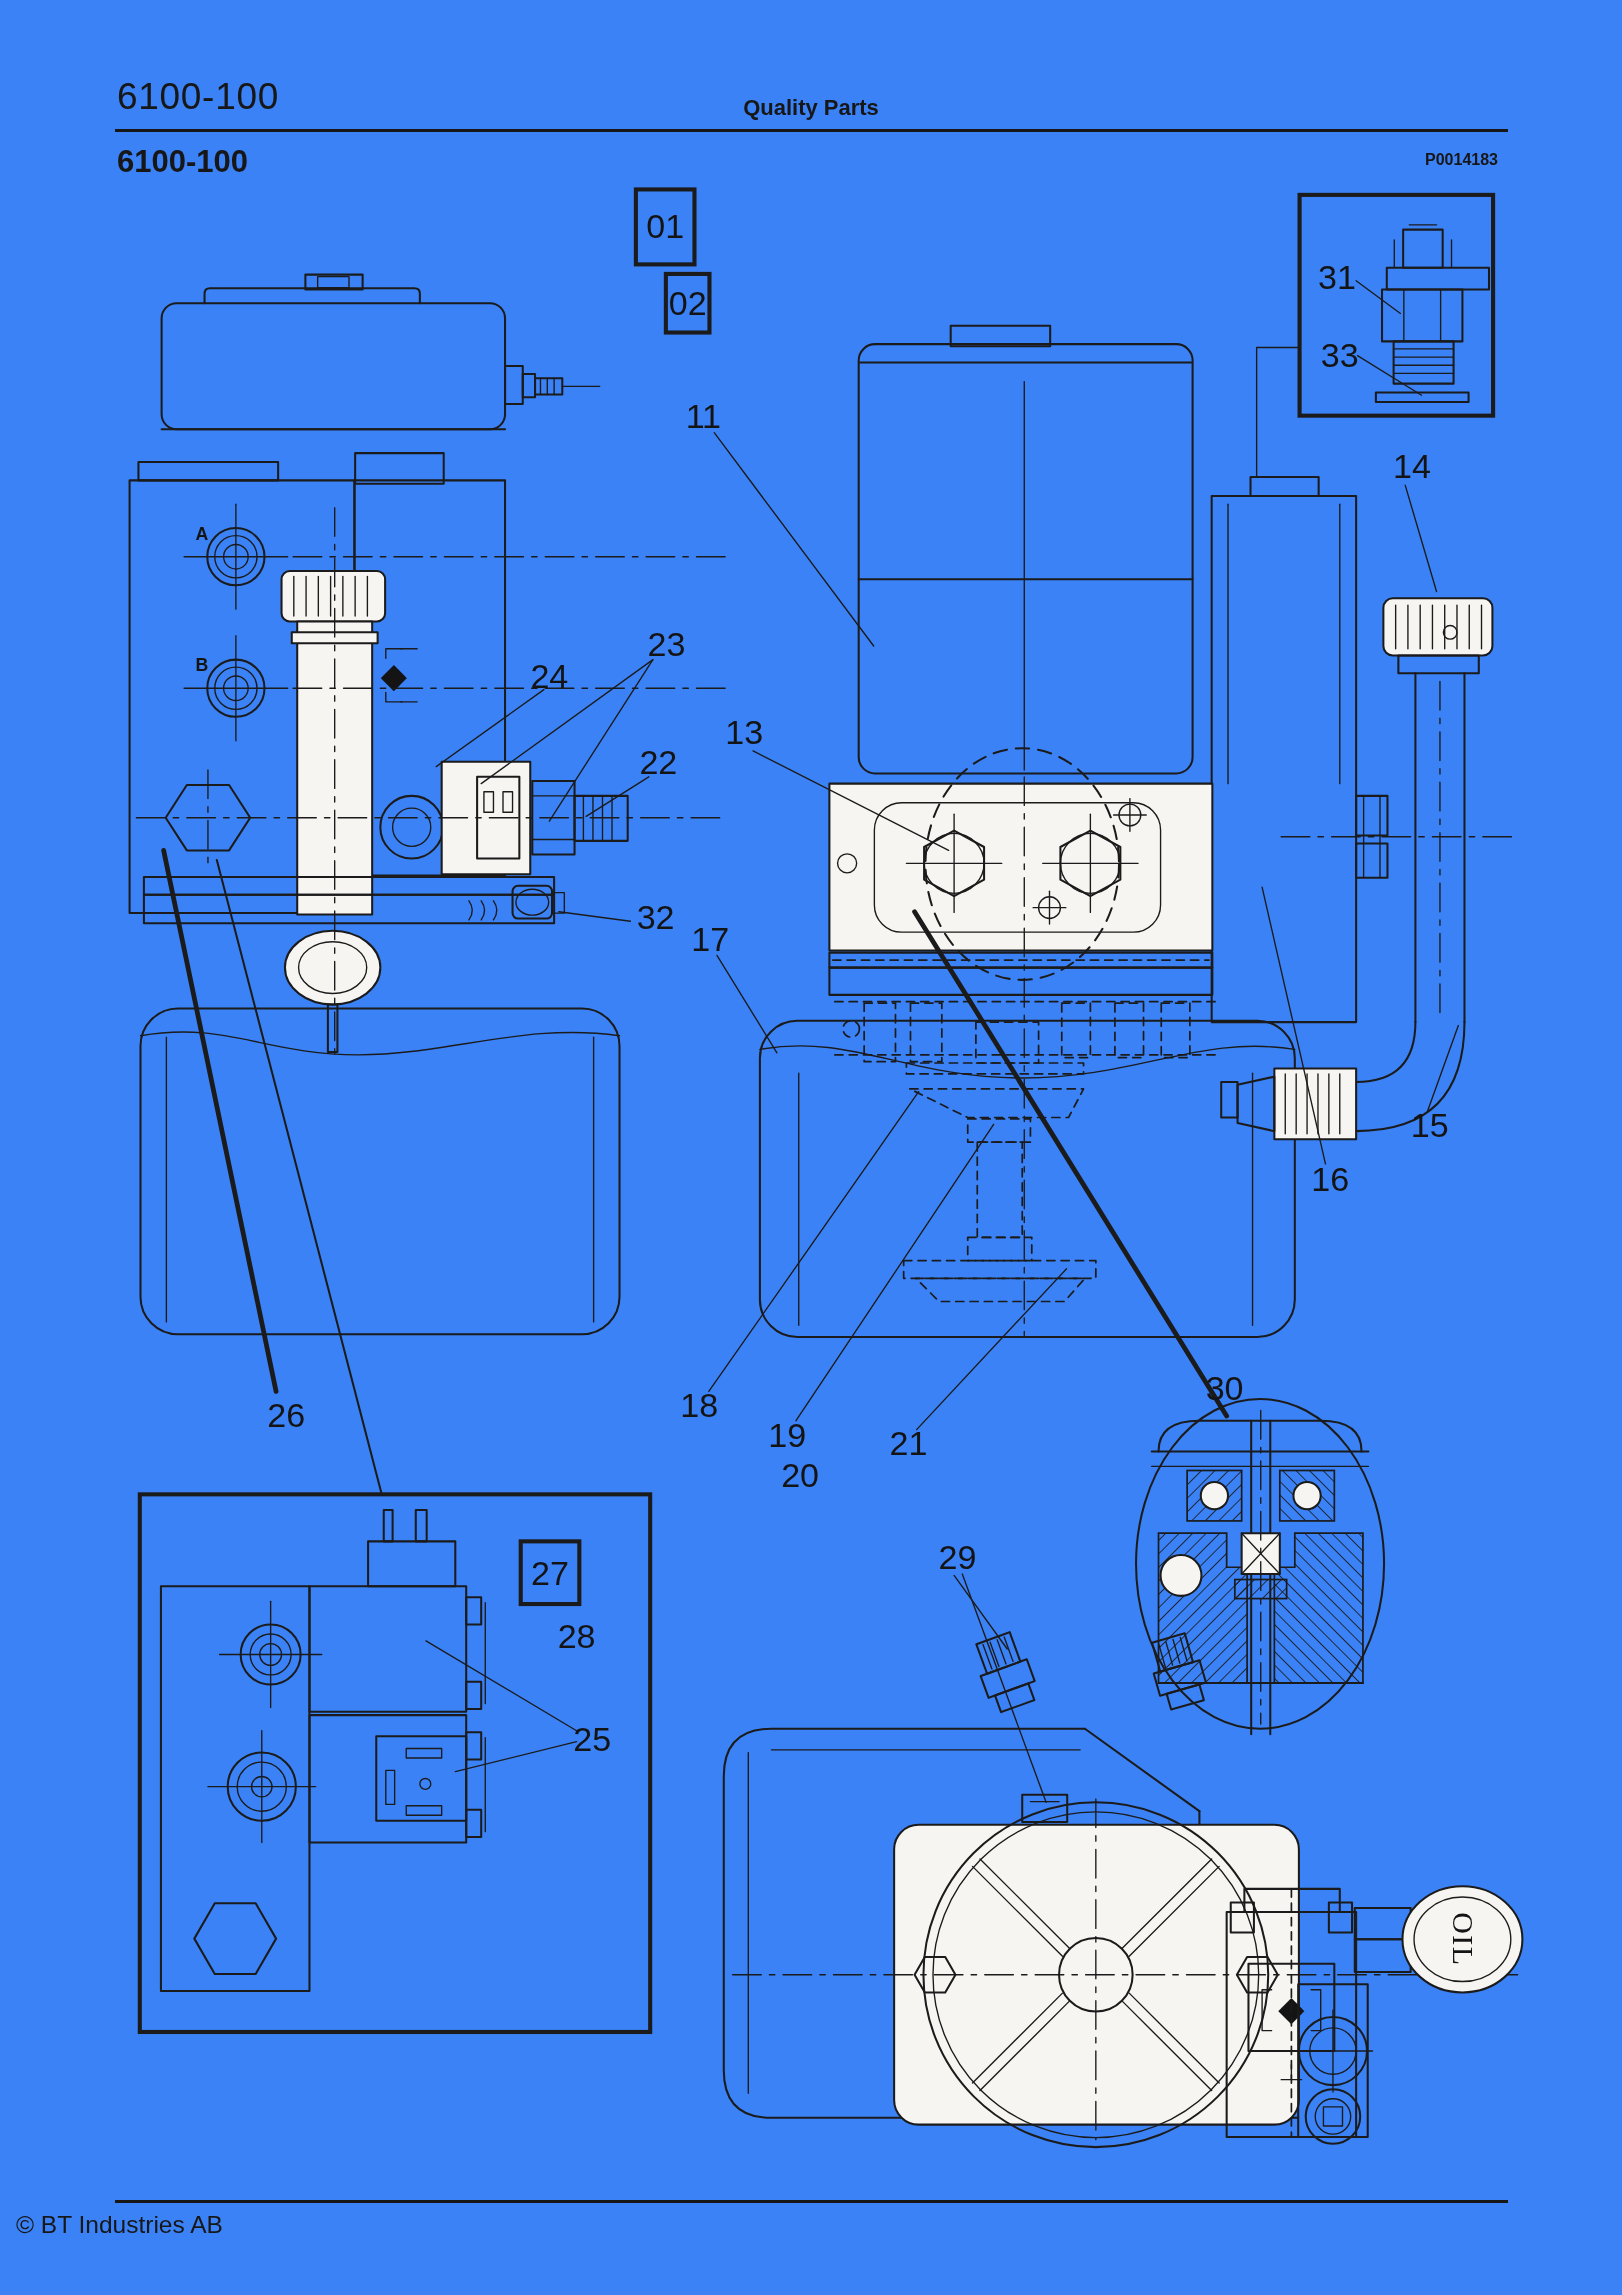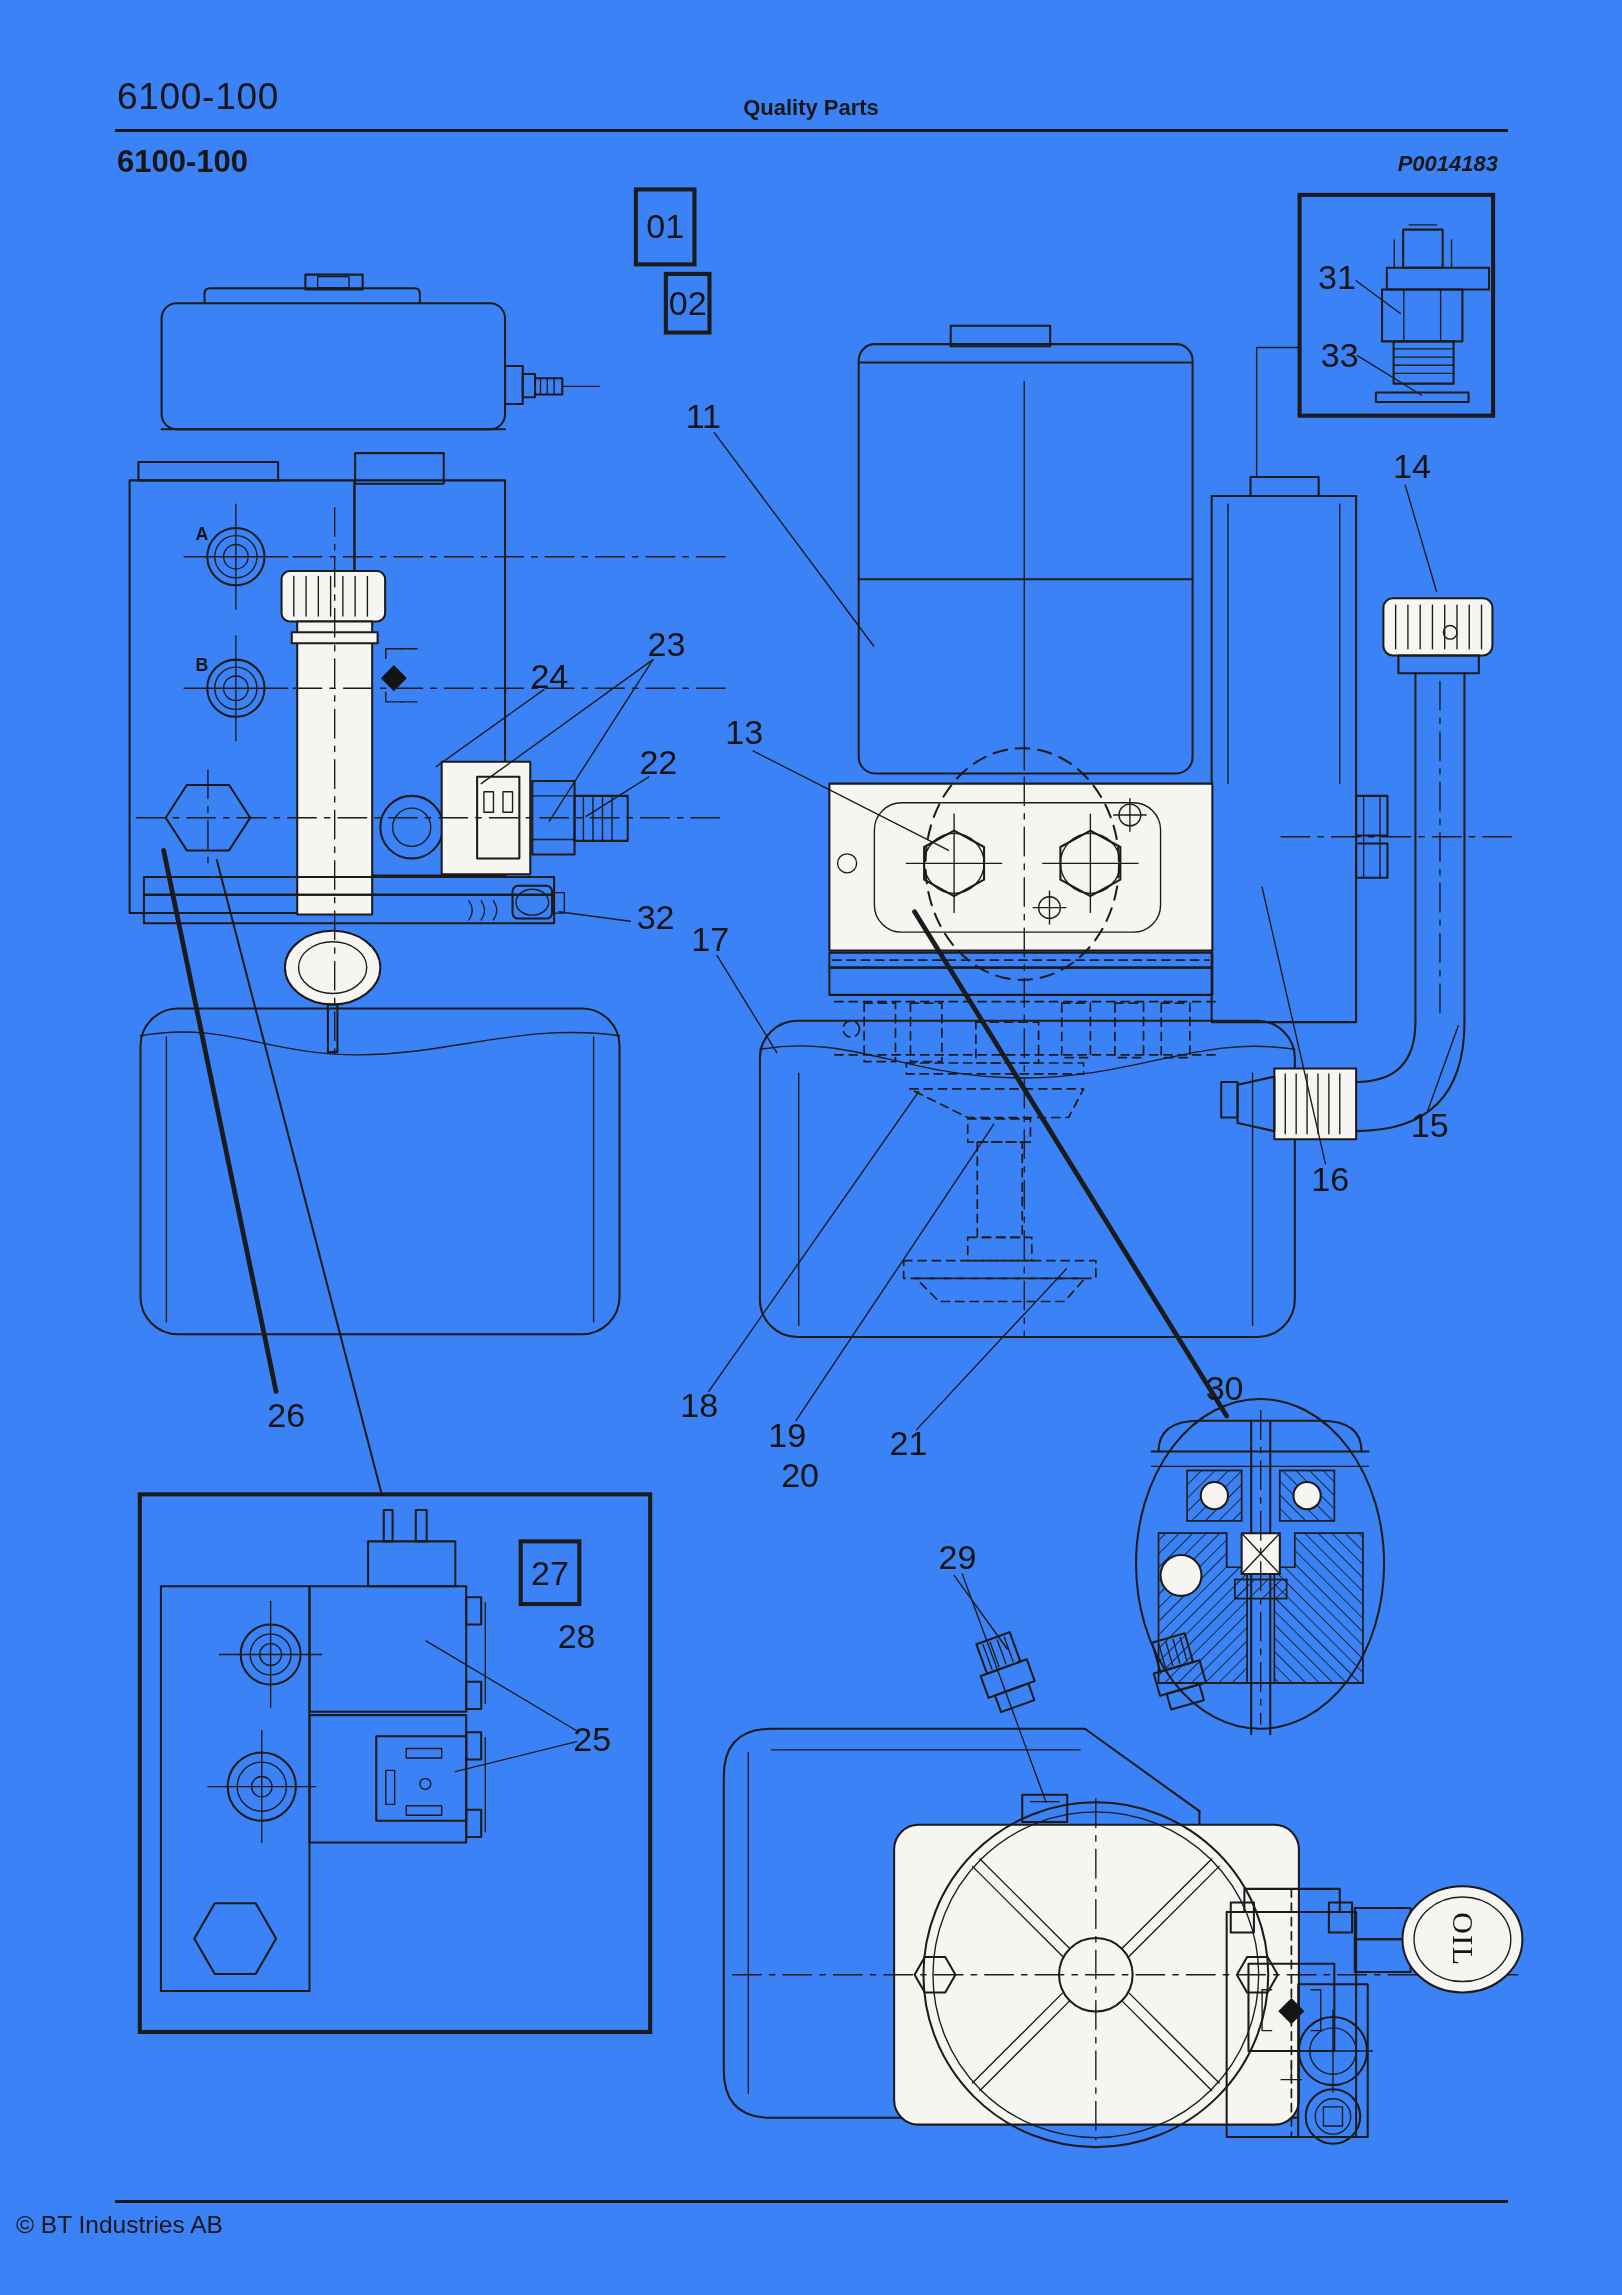--- a/index.html
+++ b/index.html
@@ -3,21 +3,21 @@
 <meta charset="utf-8">
 <style>
   html,body{margin:0;padding:0;background:#888;}
   .page{position:relative;width:1622px;height:2295px;background:#3b82f6;font-family:"Liberation Sans",sans-serif;color:#171717;overflow:hidden;}
   .hdr-doc{position:absolute;left:117px;top:76px;font-size:37px;font-weight:400;letter-spacing:0.7px;}
   .hdr-title{position:absolute;left:0;top:95px;width:100%;text-align:center;font-size:22px;font-weight:700;}
   .rule{position:absolute;left:115px;width:1393px;height:2.7px;background:#171717;}
   .rule-top{top:129px;}
   .rule-bot{top:2200px;}
   .hdr-sec{position:absolute;left:117px;top:144px;font-size:31px;font-weight:700;}
-  .hdr-code{position:absolute;right:124px;top:151px;font-size:22px;font-weight:700;font-style:italic;}
+  .hdr-code{position:absolute;right:124px;top:151px;font-size:16px;font-weight:700;}
   .ftr{position:absolute;left:16px;top:2211px;width:100%;text-align:left;font-size:24.5px;font-weight:400;}
   svg{position:absolute;left:0;top:0;}
   .ln{fill:none;stroke:#1b1b1b;stroke-width:3;stroke-linecap:round;stroke-linejoin:round;}
   .thin{stroke-width:2;}
   .thk{stroke-width:7;}
   .bx{fill:none;stroke:#1b1b1b;stroke-width:6;}
   .wf{fill:#f6f5f2;stroke:#1b1b1b;stroke-width:3;stroke-linejoin:round;}
   .dash{stroke-dasharray:20 13;}
   .fdash{stroke-dasharray:12 9;stroke-width:2.5;}
   .dd{stroke-dasharray:42 12 8 12;stroke-width:2;}

